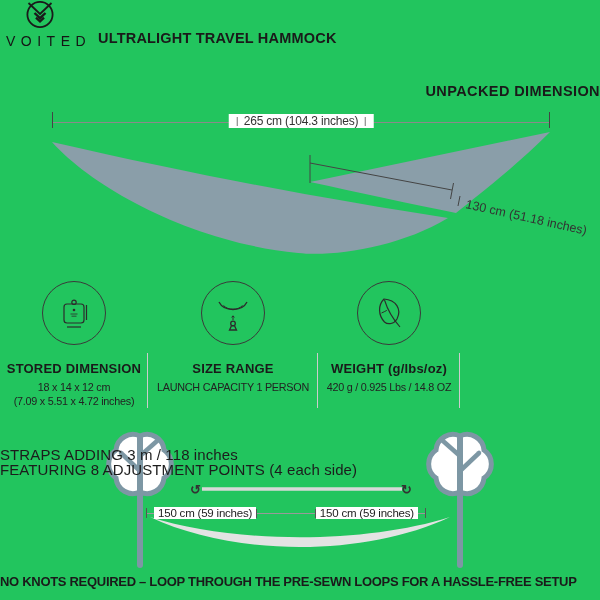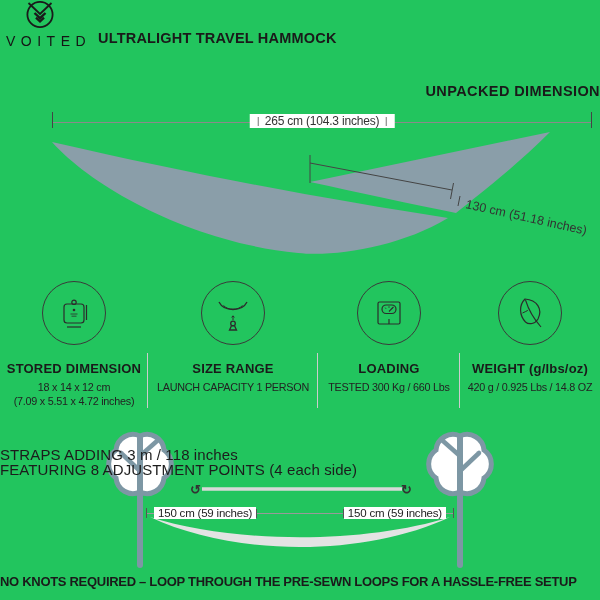--- a/index.html
+++ b/index.html
@@ -13,21 +13,21 @@
   
   .logo-svg{position:absolute;left:25px;top:0px;}
   .brand{position:absolute;left:6px;top:33px;font-size:14px;letter-spacing:5.5px;color:#151515;white-space:nowrap;}
   .doc-title{position:absolute;left:98px;top:30px;font-size:14.5px;font-weight:bold;letter-spacing:0.2px;white-space:nowrap;}
 
   
   .section-heading{position:absolute;left:0;top:83px;width:600px;text-align:right;
     font-size:14.5px;font-weight:bold;letter-spacing:0.4px;}
 
   
-  .dim-265{position:absolute;left:52px;top:110px;width:540px;height:18px;}
+  .dim-265{position:absolute;left:52px;top:110px;width:498px;height:18px;}
   .dim-265 .hline{position:absolute;left:0;right:0;top:12px;height:1px;background:#8a8a8a;}
   .dim-265 .tick{position:absolute;top:2px;width:1px;height:16px;background:#444;}
   .dim-265 .tick.l{left:0;}
   .dim-265 .tick.r{right:0;}
   .dim-label{position:absolute;left:50%;top:4px;transform:translateX(-50%);
     background:#fff;padding:0 2px;font-size:12px;letter-spacing:-0.2px;color:#333;white-space:nowrap;}
   .dim-label::before,.dim-label::after{content:"";display:inline-block;width:1px;height:9px;background:#777;
     vertical-align:-1px;margin:0 6px;}
 
   
@@ -40,21 +40,21 @@
   .spec-line{font-size:10.8px;letter-spacing:-0.25px;line-height:13.5px;color:#222;white-space:nowrap;}
   .vdiv{position:absolute;top:353px;width:1px;height:55px;background:#ccc;}
 
   
   .straps-text{position:absolute;left:0;width:532px;text-align:left;font-size:15px;
     letter-spacing:0.1px;color:#1c1c1c;white-space:nowrap;}
   .straps-text.t1{top:446px;}
   .straps-text.t2{top:461px;}
 
   
-  .dist-row{position:absolute;left:146px;top:505px;width:308px;height:16px;
+  .dist-row{position:absolute;left:146px;top:505px;width:280px;height:16px;
     display:flex;align-items:center;font-size:11.5px;letter-spacing:-0.2px;color:#222;}
   .dist-row .etick{width:1px;height:10px;background:#555;flex:0 0 auto;}
   .dist-row .seg{width:7px;height:1px;background:#999;flex:0 0 auto;}
   .dist-row .mid{flex:1 1 auto;height:9px;border-left:1px solid #555;border-right:1px solid #555;
     background:linear-gradient(to bottom,#999,#999) center / 100% 1px no-repeat;}
   .dist-label{white-space:nowrap;padding:0 4px;background:#fff;}
 
   
   .footer-note{position:absolute;left:0;top:574px;width:536px;text-align:center;
     font-size:13px;font-weight:bold;letter-spacing:-0.3px;white-space:nowrap;}
@@ -144,34 +144,20 @@
           <path d="M20,27 V23 M18.6,24.4 L20,22.8 L21.4,24.4" stroke-width="1"></path>
           <circle cx="20" cy="30.5" r="2.3"></circle>
           <path d="M16.5,37 h7 l-2,-4.3 h-3 Z"></path>
         </svg>
       </div>
       <div class="spec-heading">SIZE RANGE</div>
       <div class="spec-line">LAUNCH CAPACITY 1 PERSON</div>
       <div class="spec-line"></div>
     </div>
 
-    <div class="spec-col">
-      <div class="icon-circle">
-        <svg width="40" height="40" viewBox="0 0 40 40" fill="none" stroke="#2c2c2c" stroke-width="1.2">
-          <rect x="9" y="9" width="22" height="22" rx="1.5"></rect>
-          <rect x="13" y="12" width="14" height="8.5" rx="4.2"></rect>
-          <path d="M20,18.5 L24.5,13.8" stroke-width="1.1"></path>
-          <path d="M16.2,14.6 l0.9,1.3 M20,13.2 v1.7 M23.8,14.6 l-0.9,1.3" stroke-width="0.8"></path>
-          <path d="M20,26 V31"></path>
-        </svg>
-      </div>
-      <div class="spec-heading">LOADING</div>
-      <div class="spec-line">TESTED 300 Kg / 660 Lbs</div>
-      <div class="spec-line"></div>
-    </div>
 
     <div class="spec-col">
       <div class="icon-circle">
         <svg width="40" height="40" viewBox="0 0 40 40" fill="none" stroke="#2c2c2c" stroke-width="1.2">
           <path d="M15,6 C27,7 33,16 28,26 C25,31 19,32 15.5,29 C9,22 9,12 15,6 Z"></path>
           <path d="M15.5,7 C18,15 23,25 31,34" stroke-width="1.1"></path>
           <path d="M12.5,20 C14.5,19 16,18.5 17.8,17.4" stroke-width="1"></path>
         </svg>
       </div>
       <div class="spec-heading">WEIGHT (g/lbs/oz)</div>

